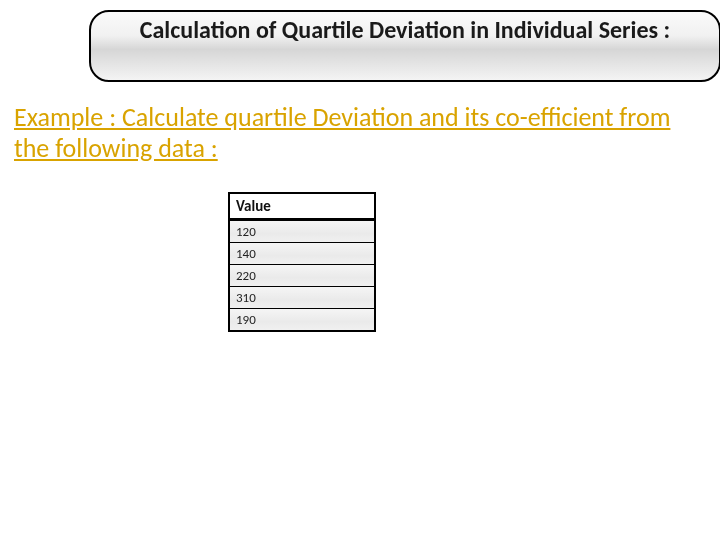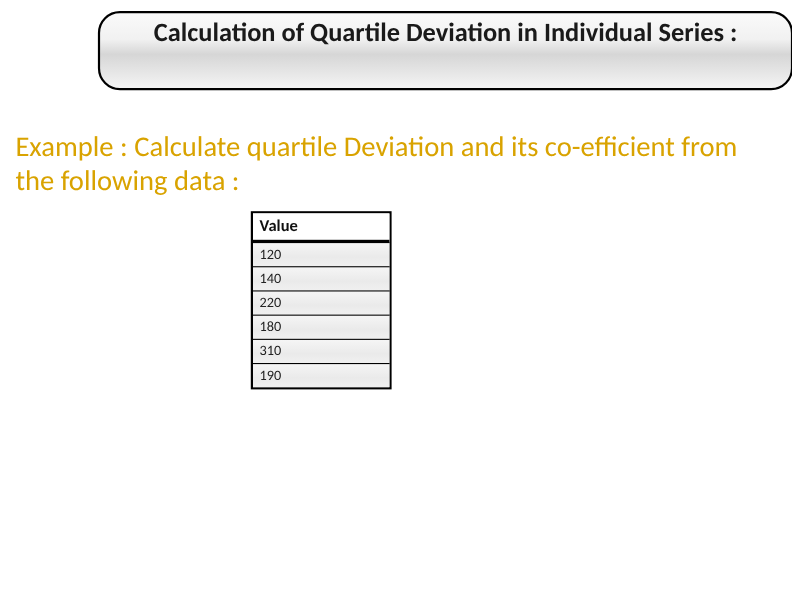--- a/index.html
+++ b/index.html
@@ -27,32 +27,33 @@
     margin-left: 45px;
   }
   .title-pill .title-text {
     font-size: 24px;
     font-weight: 700;
     color: #1a1a1a;
     line-height: 1.15;
   }
   .example {
     position: absolute;
-    top: 118px;
+    top: 102px;
     left: 14px;
     right: 20px;
     font-size: 26px;
     color: #d9a300;
     line-height: 1.18;
+    text-decoration: underline;
   }
   .table-wrap {
     position: absolute;
     top: 192px;
     left: 228px;
-    width: 128px;
+    width: 148px;
     border: 2px solid #000;
   }
   .table-wrap .thead {
     background: #ffffff;
     border-bottom: 2px solid #000;
     padding: 3px 6px;
     font-size: 15px;
     font-weight: 700;
     color: #111;
   }
@@ -72,16 +73,15 @@
   <div class="title-text">Calculation of  Quartile Deviation in Individual Series :</div>
 </div>
 
 <div class="example">Example : Calculate quartile Deviation and its co-efficient from the following data :</div>
 
 <div class="table-wrap">
   <div class="thead">Value</div>
   <div class="row">120</div>
   <div class="row">140</div>
   <div class="row">220</div>
-  <div class="row">180</div>
   <div class="row">310</div>
   <div class="row">190</div>
 </div>
 
 </body></html>

